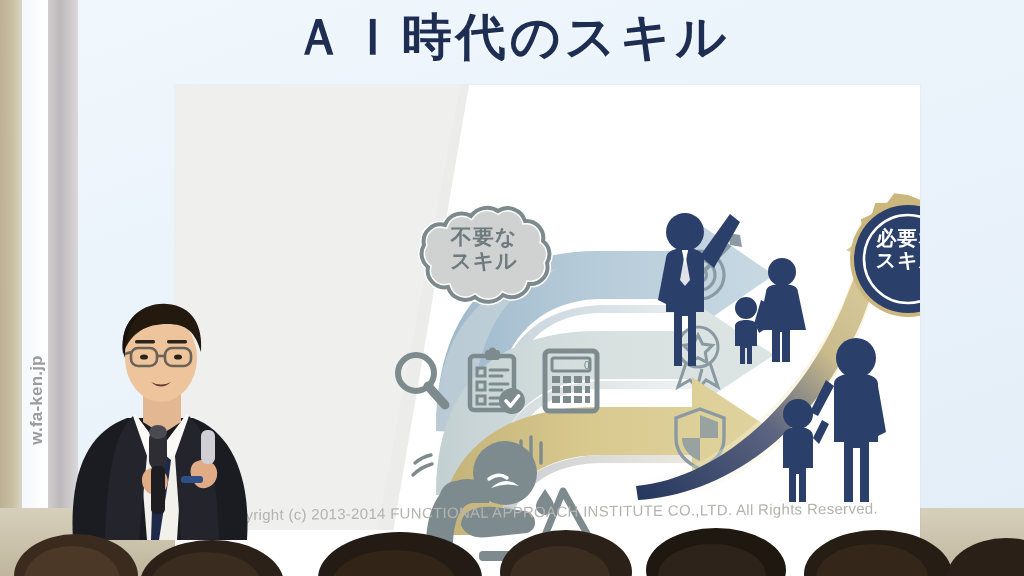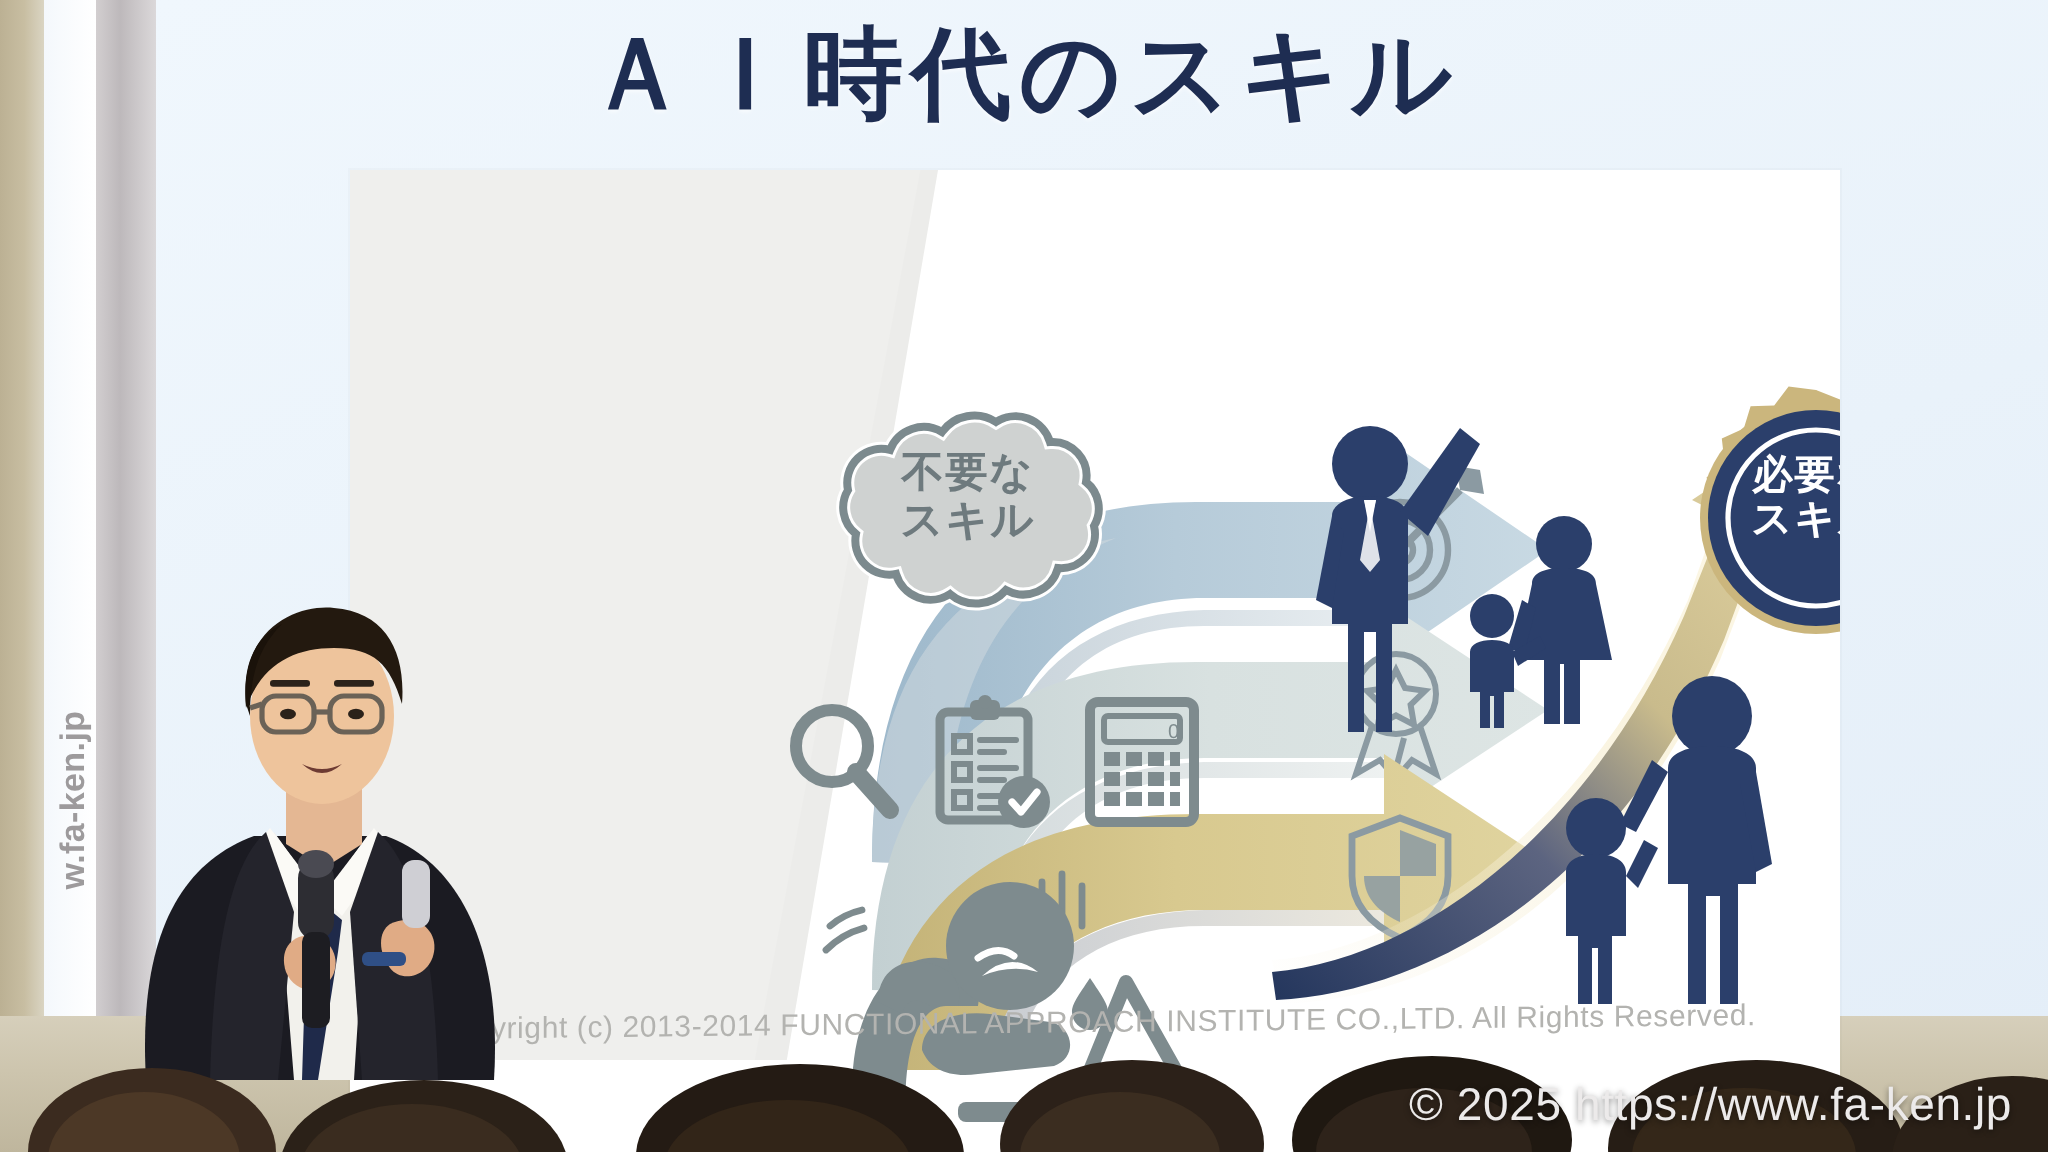--- a/index.html
+++ b/index.html
@@ -464,15 +464,14 @@
     <ellipse cx="394" cy="84" rx="62" ry="34" fill="#322518"></ellipse>
     <ellipse cx="566" cy="72" rx="66" ry="42" fill="#2c2119"></ellipse>
     <ellipse cx="560" cy="78" rx="50" ry="32" fill="#3b2d20"></ellipse>
     <ellipse cx="716" cy="70" rx="70" ry="42" fill="#1f1811"></ellipse>
     <ellipse cx="712" cy="76" rx="54" ry="32" fill="#2e231a"></ellipse>
     <ellipse cx="878" cy="74" rx="74" ry="44" fill="#261d15"></ellipse>
     <ellipse cx="872" cy="78" rx="56" ry="34" fill="#342719"></ellipse>
     <ellipse cx="1006" cy="80" rx="60" ry="42" fill="#2a2017"></ellipse>
   </svg>
 
-  <div class="watermark">© 2025 https://www.fa-ken.jp</div>
 
 </div>
 
 </body></html>

